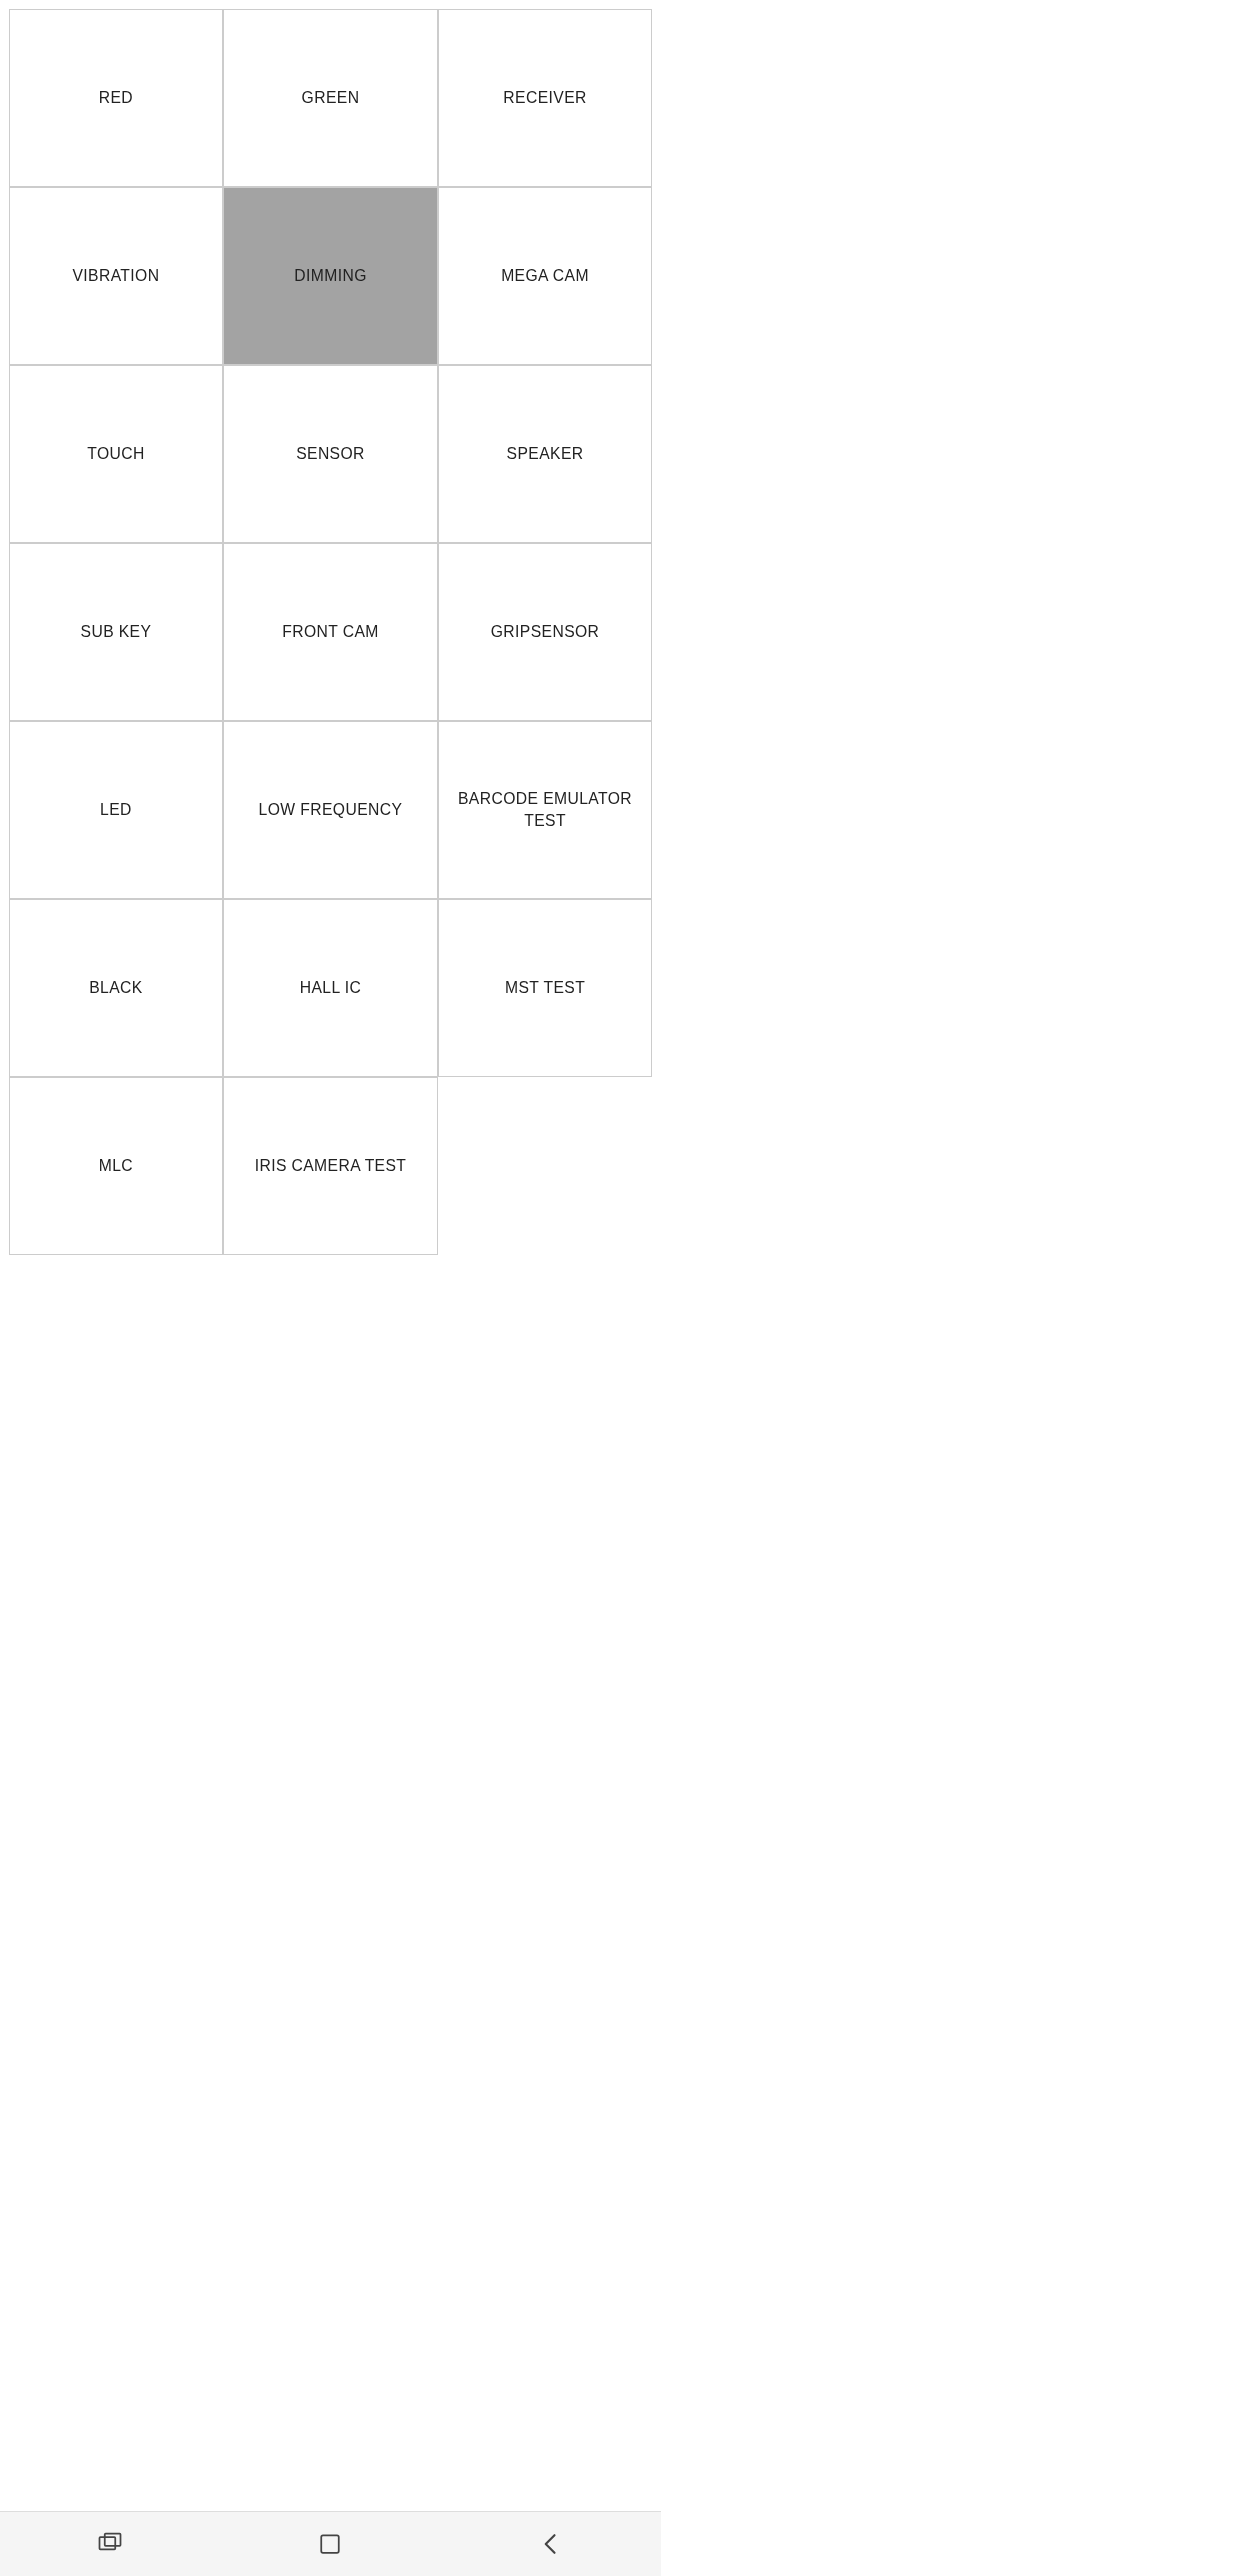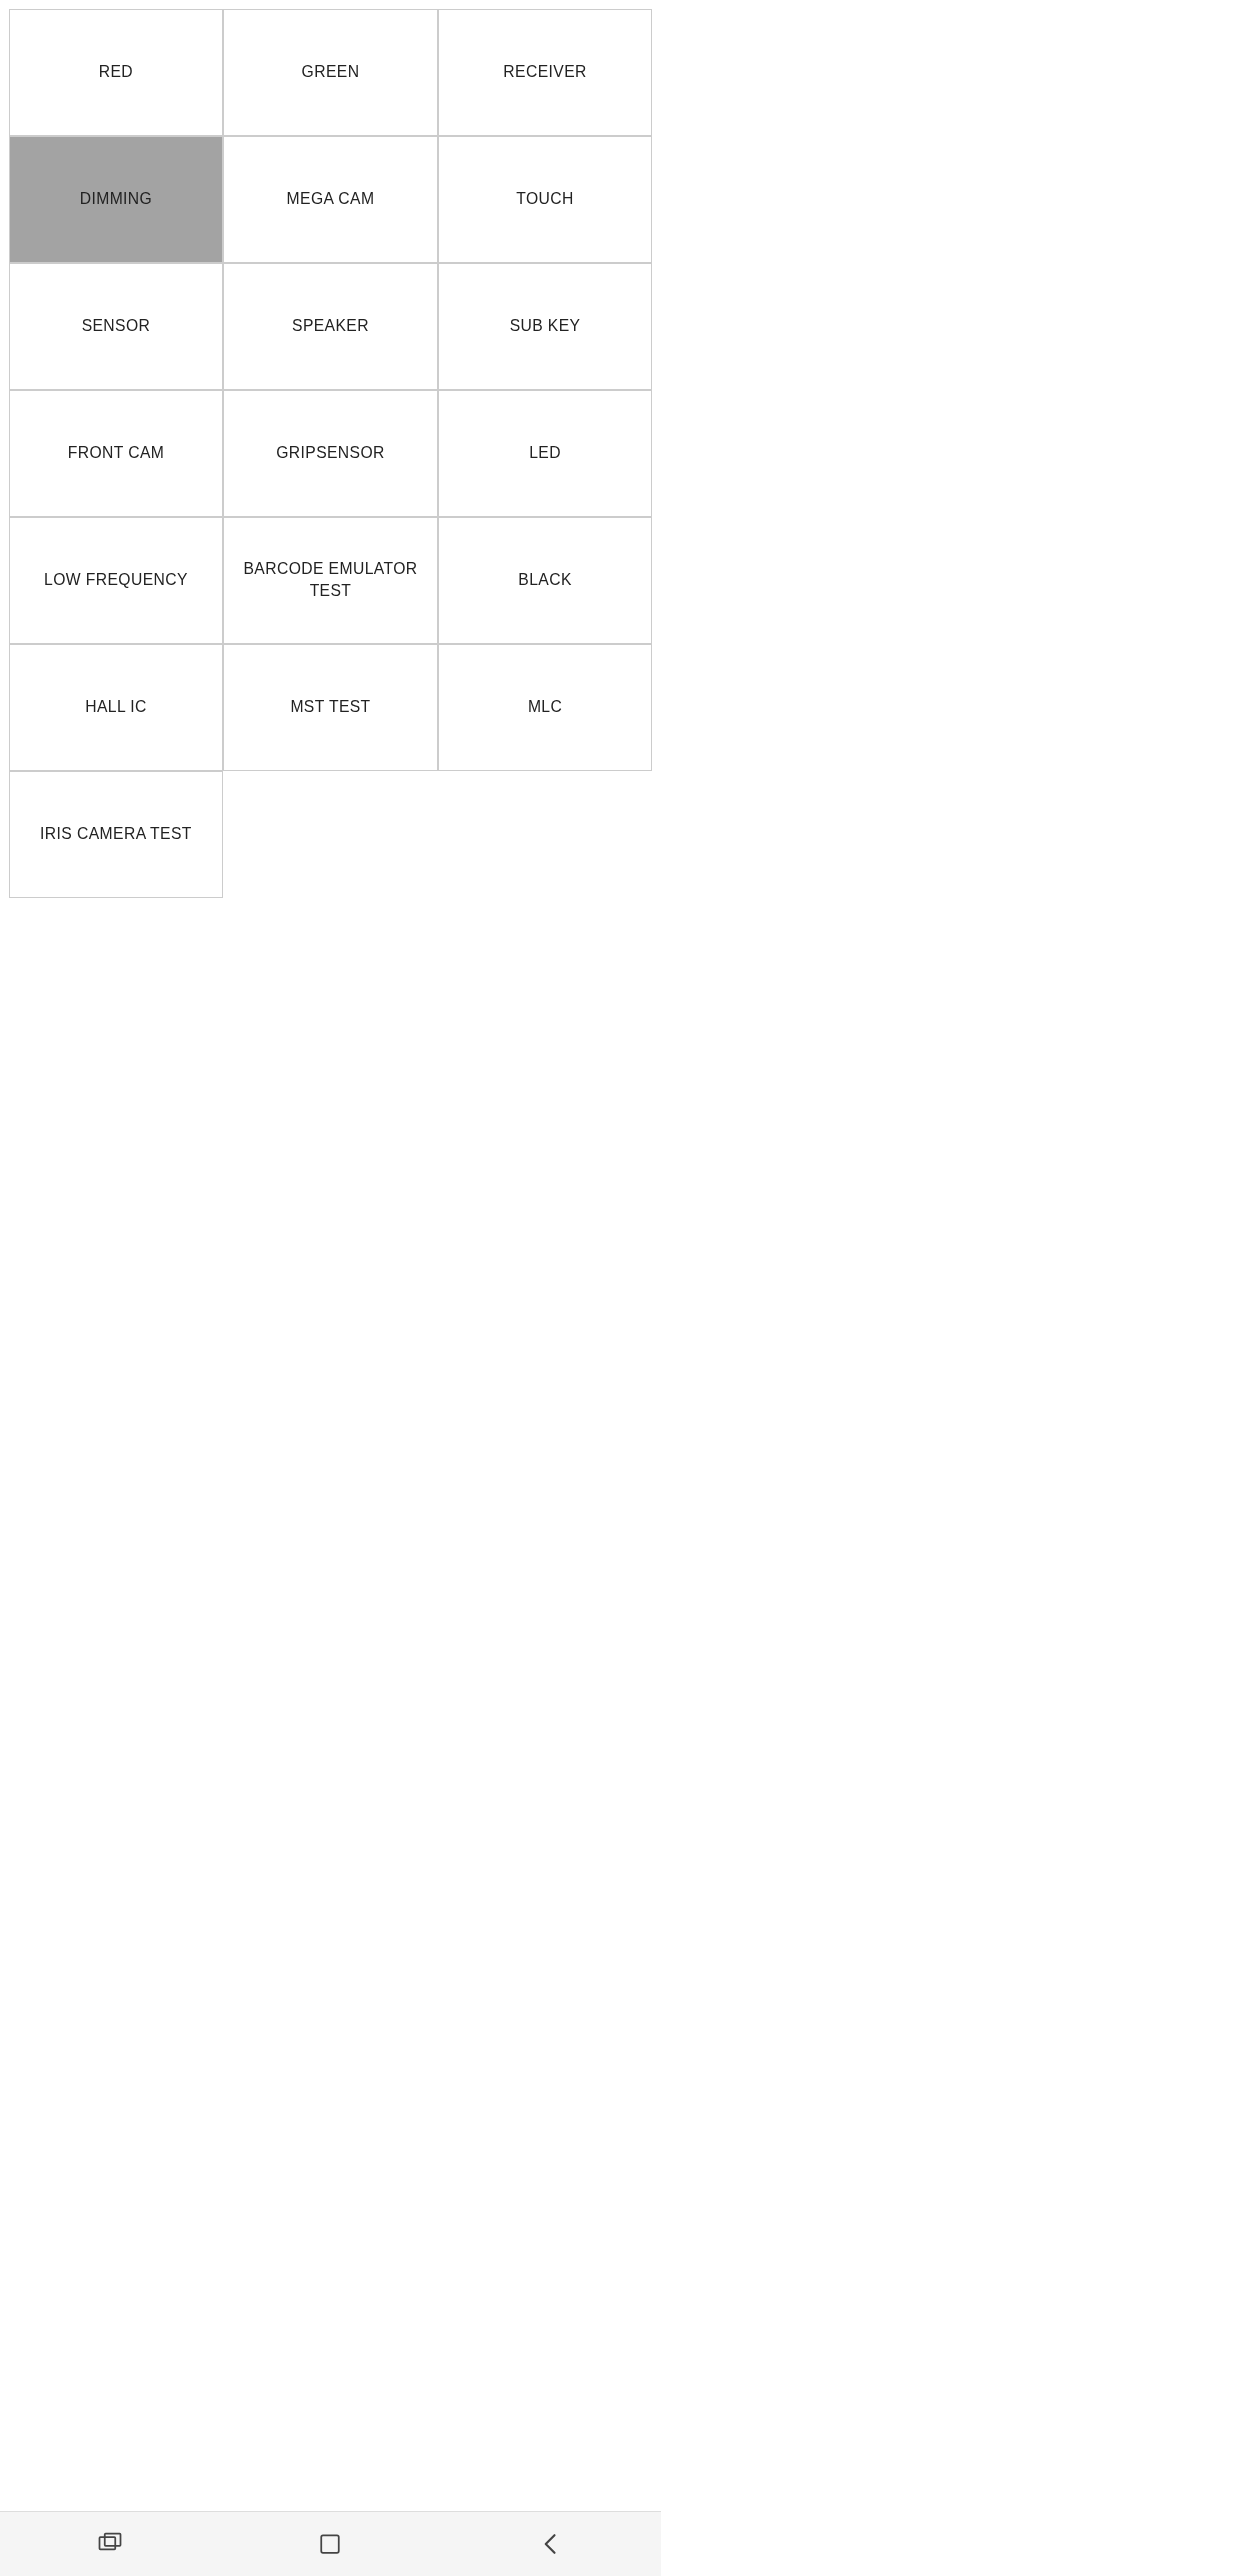--- a/index.html
+++ b/index.html
@@ -22,21 +22,21 @@
       gap: 0;
       padding: 8.7px;
       padding-bottom: 70px;
     }
 
     .grid-item {
       border: 1.3px solid #cccccc;
       display: flex;
       align-items: center;
       justify-content: center;
-      height: 127px;
+      height: 178px;
       background: #ffffff;
       cursor: pointer;
       text-align: center;
       padding: 8.7px;
     }
 
     .grid-item.active {
       background: #a3a3a3;
     }
 
@@ -84,20 +84,23 @@
 
 <div class="grid-container">
 <div class="grid-item">
       <span>RED</span>
     </div>
     <div class="grid-item">
       <span>GREEN</span>
     </div>
     <div class="grid-item">
       <span>RECEIVER</span>
+    </div>
+    <div class="grid-item">
+      <span>VIBRATION</span>
     </div>
     <div class="grid-item active">
       <span>DIMMING</span>
     </div>
     <div class="grid-item">
       <span>MEGA CAM</span>
     </div>
     <div class="grid-item">
       <span>TOUCH</span>
     </div>

